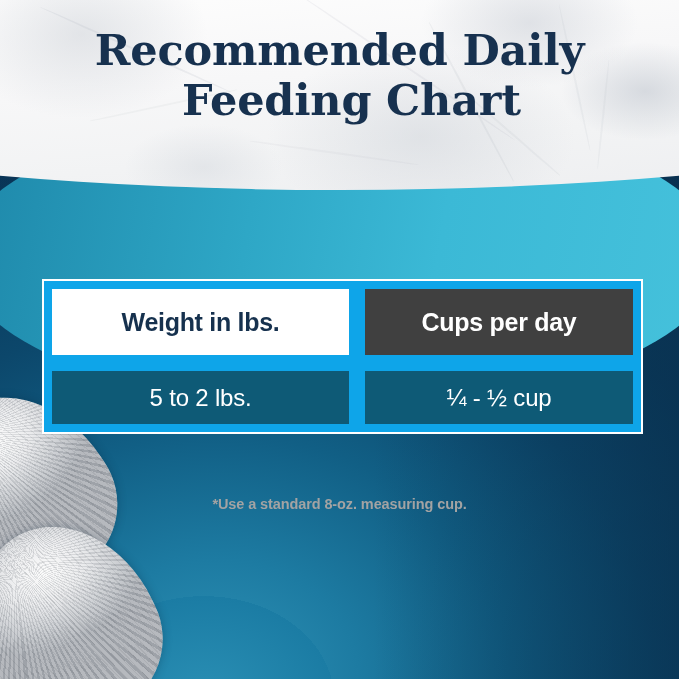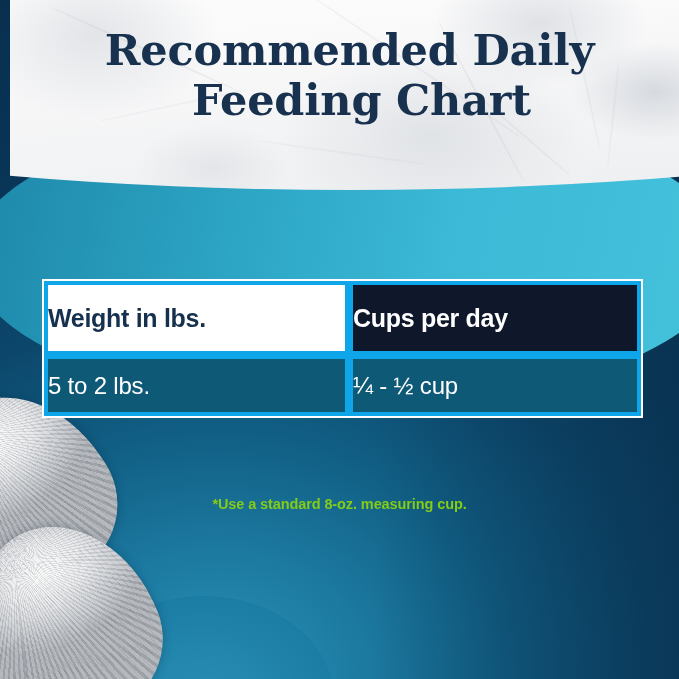--- a/index.html
+++ b/index.html
@@ -38,21 +38,21 @@
     position: absolute;
     inset: 0;
     background:
       linear-gradient(to bottom, rgba(8,44,74,0.72) 0%, rgba(8,44,74,0.28) 22%, rgba(8,44,74,0) 44%),
       linear-gradient(to right, rgba(8,44,74,0.00) 55%, rgba(9,48,78,0.42) 88%, rgba(9,48,78,0.62) 100%);
   }
 
   
   .header-wrap {
     position: absolute;
-    top: 0; left: 10px;
+    top: 0; left: 0;
     width: 549px;
     height: 190px;
   }
   .marble {
     position: absolute;
     top: 0; left: 0;
     width: 679px;
     height: 190px;
     background:
       radial-gradient(ellipse 180px 120px at 12% 18%, rgba(206,210,216,0.55), rgba(206,210,216,0) 70%),
@@ -153,36 +153,36 @@
   .table {
     position: absolute;
     left: 44px;
     top: 281px;
     width: 597px;
     border-collapse: separate;
     border-spacing: 0;
     box-shadow: 0 0 0 2px #ffffff;
   }
   .table td, .table th {
-    border: 4px solid #0ea5e9;
+    border: 8px solid #0ea5e9;
     padding: 0;
-    text-align: left;
+    text-align: center;
     vertical-align: middle;
   }
   .th-weight {
     background: #ffffff;
     color: #16314e;
     height: 66px;
     width: 297px;
     font-size: 25px;
     font-weight: bold;
     letter-spacing: -0.3px;
   }
   .th-cups {
-    background: #0f172a;
+    background: #404040;
     color: #ffffff;
     height: 66px;
     font-size: 25px;
     font-weight: bold;
     letter-spacing: -0.3px;
   }
   .table tbody td {
     background: #0e5a76;
     color: #ffffff;
     height: 53px;
@@ -190,21 +190,21 @@
     font-weight: normal;
     letter-spacing: -0.2px;
   }
 
   .footnote {
     position: absolute;
     left: 0;
     top: 496px;
     width: 679px;
     text-align: center;
-    color: #84cc16;
+    color: #a3a3a3;
     font-size: 14.5px;
     font-weight: bold;
     letter-spacing: -0.1px;
   }
 </style>
 </head>
 <body>
 
 <div id="poster">
 

